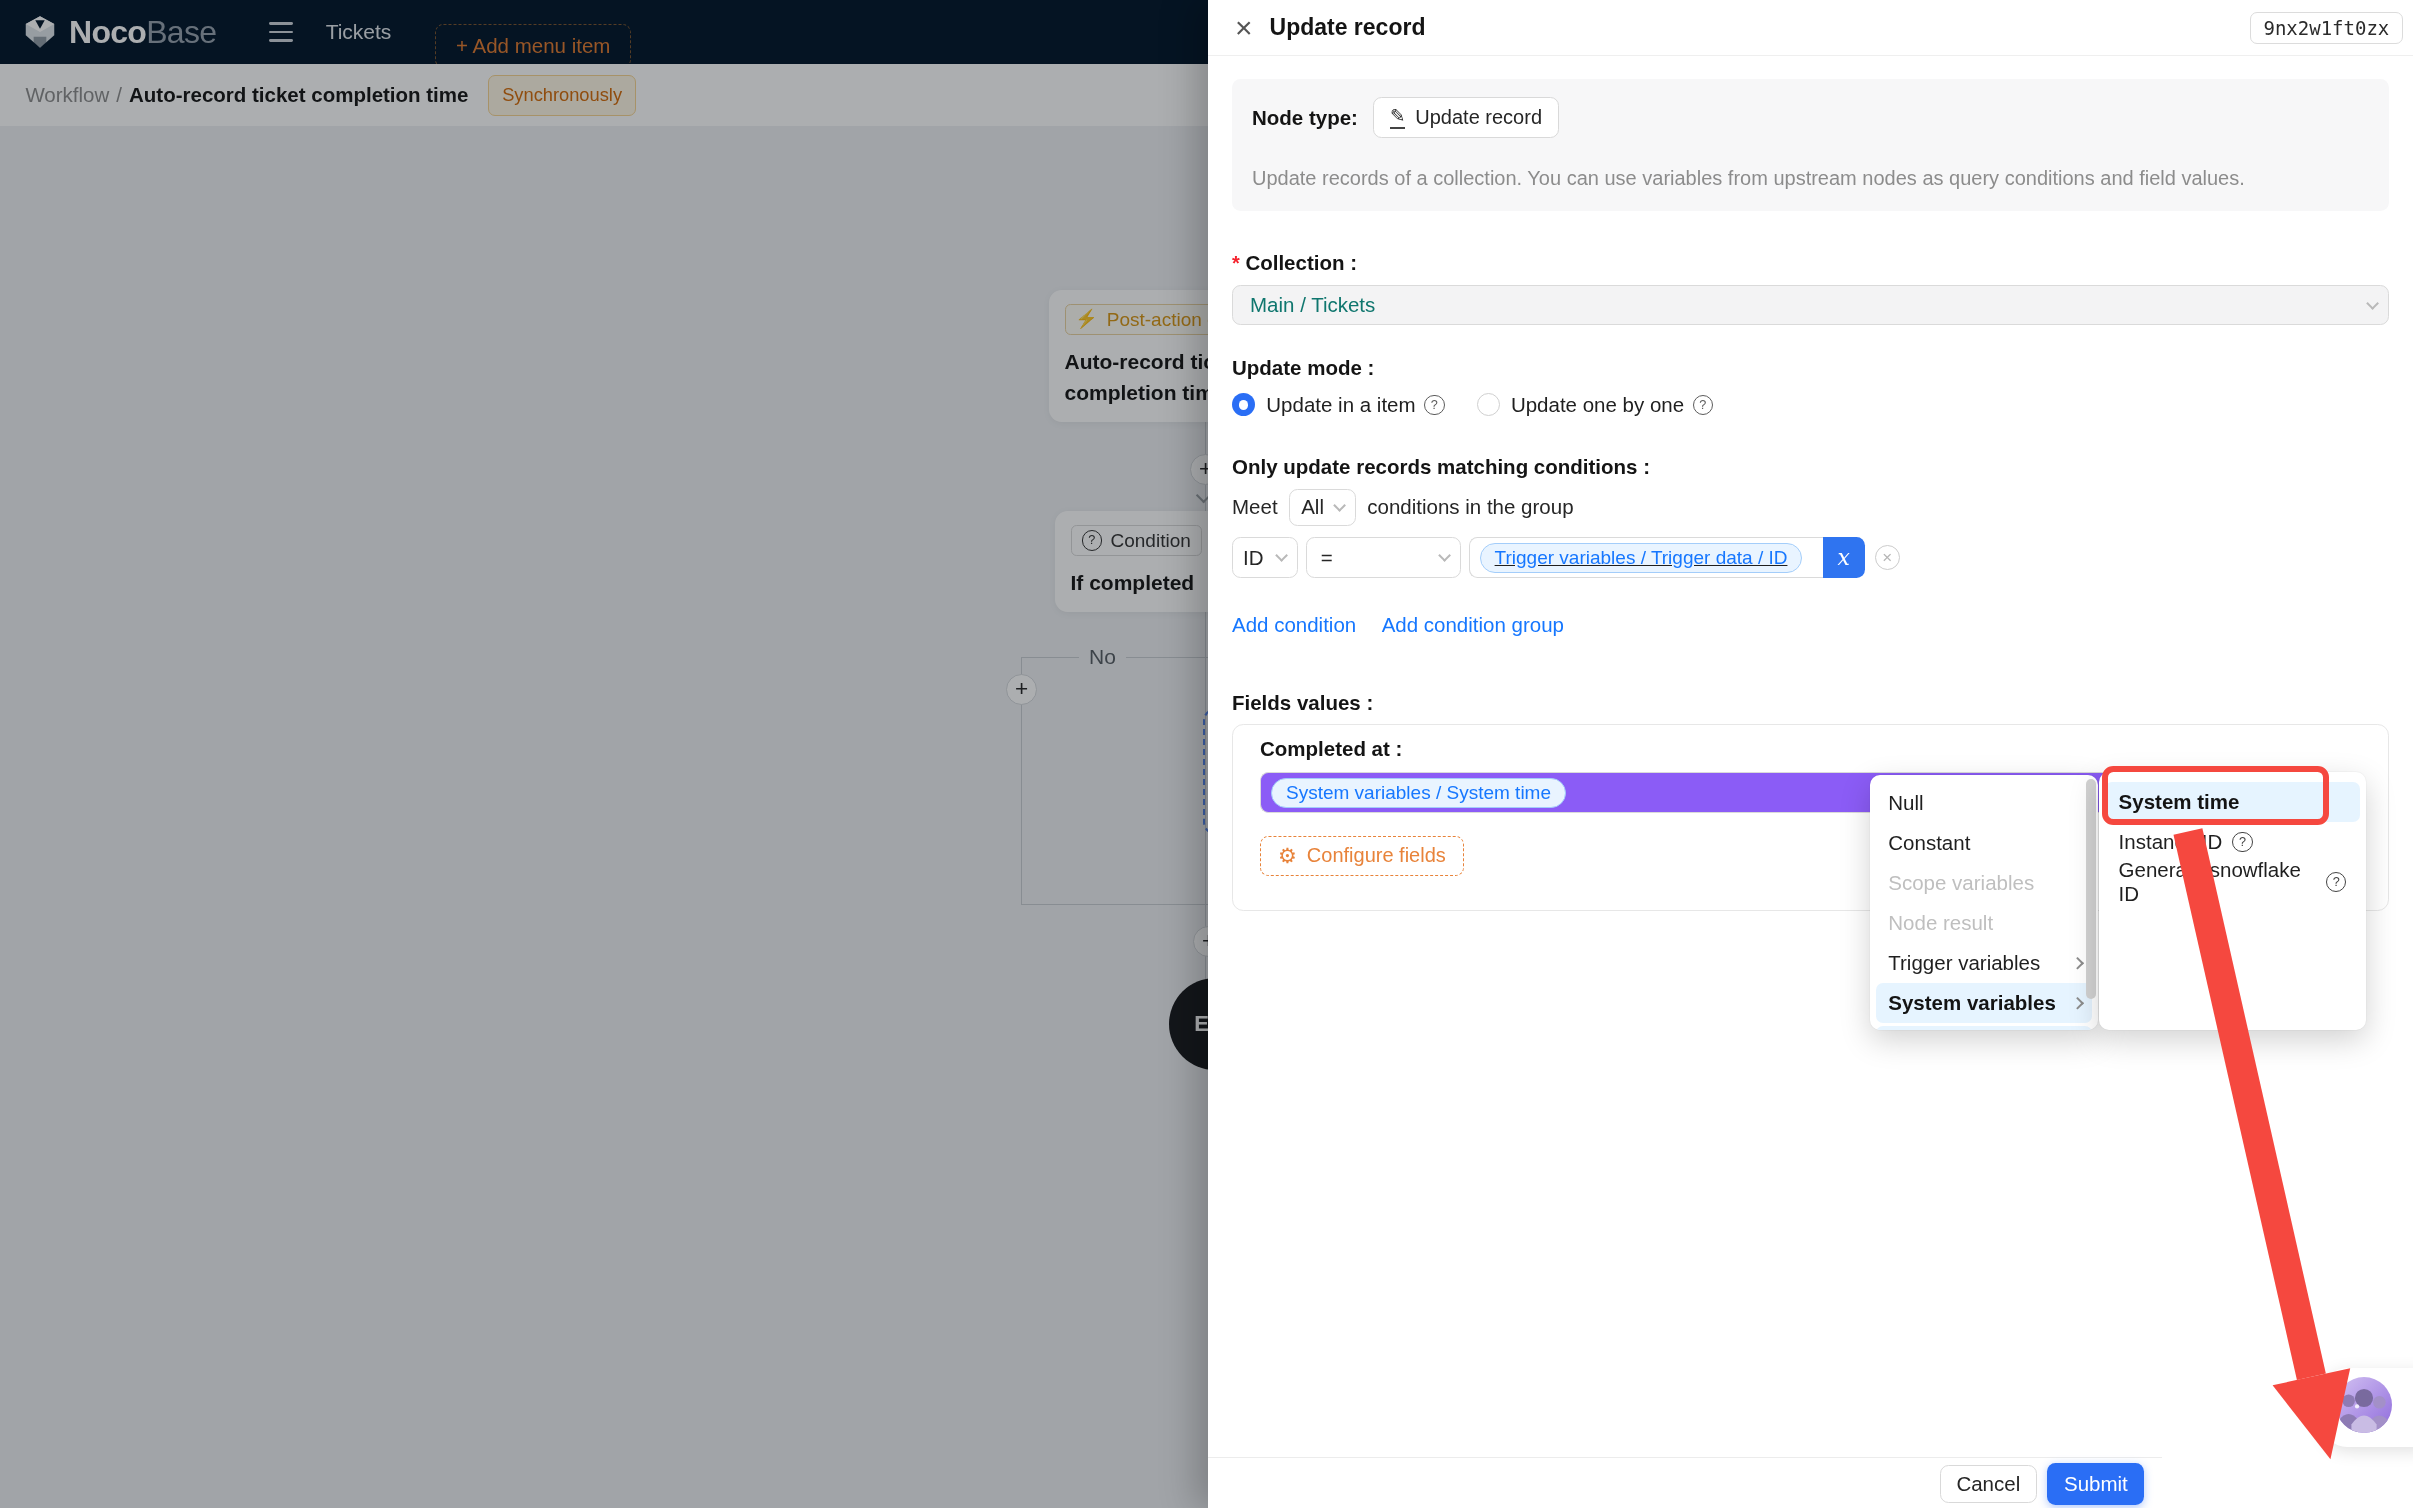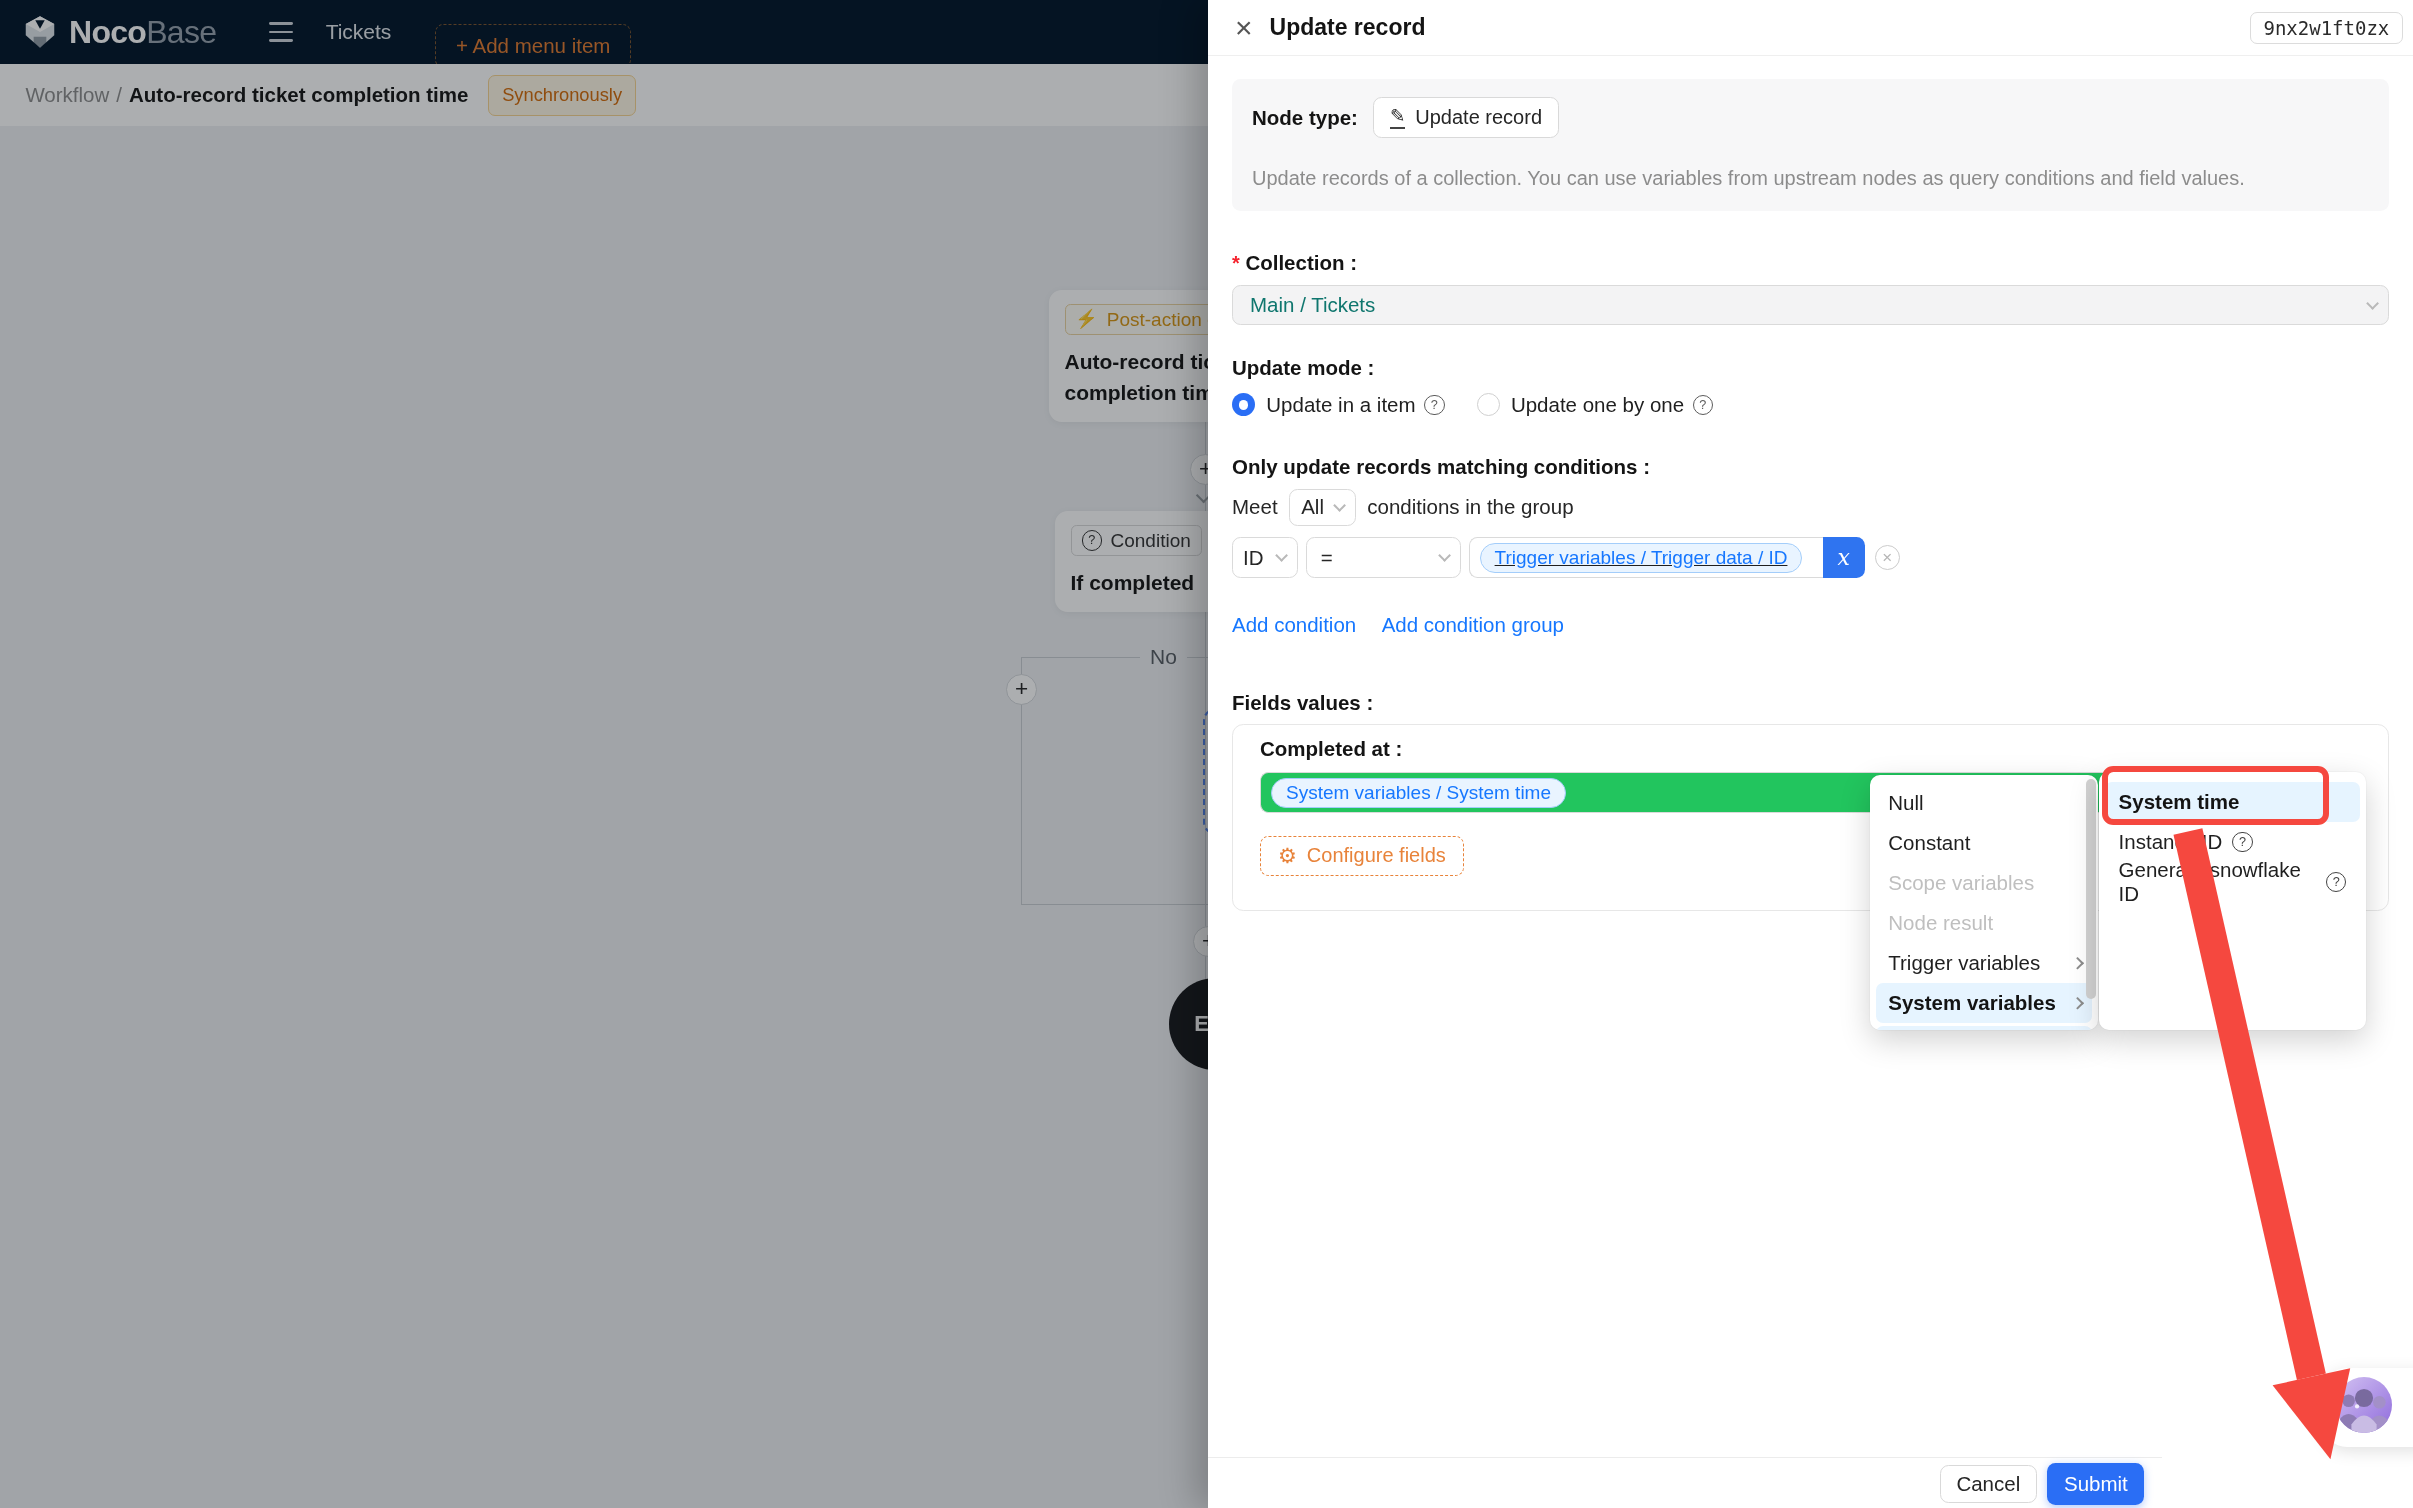--- a/index.html
+++ b/index.html
@@ -35,21 +35,21 @@
   .tag-condition { border:1.4px solid #d9d9d9; color:#333; background:#fff; }
   .node-title { margin-top:11.3px; font-size:21px; font-weight:bold; color:#141414; line-height:31px; }
   .trigger-node { left:1049px; top:164px; width:296px; }
   .trigger-node .node-title { width:233px; }
   .condition-node { left:1055px; top:385px; width:268px; }
   .bolt { font-size:18.3px; line-height:1; }
   .qmark-circle { display:inline-flex; align-items:center; justify-content:center; width:20.5px; height:20.5px; border:1.4px solid currentColor; border-radius:50%; font-size:12.7px; line-height:1; flex:0 0 auto; }
   .plus-btn { position:absolute; width:31px; height:31px; border-radius:50%; background:#ffffff; border:1.4px solid #d5d8dc; color:#262626; font-size:22.6px; display:flex; align-items:center; justify-content:center; line-height:1; cursor:pointer; }
   .chev-down-canvas { position:absolute; width:11.3px; height:11.3px; border:solid #9aa0a6; border-width:0 2.1px 2.1px 0; transform:rotate(45deg); }
   .branch-rect { position:absolute; left:1021px; top:531px; width:296px; height:248px; border:1.4px solid #c9cdd2; border-right:none; }
-  .branch-no { position:absolute; left:1140px; top:516px; padding:0 10px; background:#eef0f3; color:#565c63; font-size:21px; height:30px; line-height:30px; }
+  .branch-no { position:absolute; left:1079px; top:516px; padding:0 10px; background:#eef0f3; color:#565c63; font-size:21px; height:30px; line-height:30px; }
   .selected-sliver { position:absolute; left:1203px; top:583px; width:113px; height:125px; border:2.8px dashed #5586ee; border-radius:11.3px; }
   .end-node { position:absolute; left:1169px; top:852px; width:92px; height:92px; border-radius:50%; background:#16171a; color:#fff; font-size:22px; font-weight:600; display:flex; align-items:center; justify-content:center; }
 
   
   .dim-overlay { position:absolute; inset:0; background:rgba(15,19,26,0.345); z-index:10; }
 
   
   .drawer { position:absolute; left:1208px; top:0; width:1205px; height:1509px; background:#ffffff; box-shadow:-12.7px 0 34px rgba(0,0,0,0.22); z-index:20; }
   .drawer-header { position:relative; height:56px; border-bottom:1.4px solid #efefef; display:flex; align-items:center; }
   .drawer-close { margin-left:27px; font-size:30px; color:#555; line-height:1; cursor:pointer; }
@@ -89,21 +89,21 @@
   .var-input { margin-left:7.8px; height:41px; width:354px; border:1.4px solid #dadada; border-right:none; border-radius:8.5px 0 0 8.5px; background:#fff; display:flex; align-items:center; padding:0 10px; overflow:hidden;text-decoration:underline; }
   .var-pill { display:inline-flex; align-items:center; height:30px; padding:0 14px; background:#e9f4ff; border:1.4px solid #a3cdfa; border-radius:15.5px; color:#1677ff; font-size:19px; white-space:nowrap; }
   .xvar-btn { height:41px; width:42px; background:#2f74f0; border-radius:0 8.5px 8.5px 0; color:#fff; display:flex; align-items:center; justify-content:center; font-family:"DejaVu Serif", serif; font-style:italic; font-size:22px; cursor:pointer; }
   .remove-circle { margin-left:10px; width:25.4px; height:25.4px; border:1.4px solid #cccccc; border-radius:50%; color:#b5b5b5; font-size:17px; display:flex; align-items:center; justify-content:center; cursor:pointer; }
   .links-row { margin-top:35px; display:flex; gap:25.4px; font-size:20.5px; color:#1677ff; }
   .links-row a { color:#1677ff; text-decoration:none; cursor:pointer; }
 
   .mt-fields { margin-top:54px; }
   .fields-card { margin-top:8.5px; border:1.4px solid #e7e7e7; border-radius:11.3px; padding:12px 27px 34px; }
   .fields-input-row { margin-top:11.3px; display:flex; align-items:center; }
-  .fields-var-input { flex:1; margin-left:0; border-radius:8.5px 0 0 8.5px; border:1.4px solid #dadada; border-right:none; height:41px; background:#22c55e; display:flex; align-items:center; padding:0 10px; }
+  .fields-var-input { flex:1; margin-left:0; border-radius:8.5px 0 0 8.5px; border:1.4px solid #dadada; border-right:none; height:41px; background:#8b5cf6; display:flex; align-items:center; padding:0 10px; }
   .configure-btn { margin-top:22.6px; display:inline-flex; align-items:center; gap:10px; height:40px; padding:0 17px; border:1.4px dashed #e8833a; border-radius:8.5px; color:#e8833a; font-size:20px; background:#fff; cursor:pointer; }
   .gear-ico { font-size:21px; line-height:1; }
 
   .drawer-footer { position:absolute; left:1208px; bottom:0; width:954px; height:52px; background:#fff; border-top:1.4px solid #ececec; display:flex; align-items:center; justify-content:flex-end; gap:10.6px; padding-right:17.6px; z-index:22; }
   .btn-cancel { width:97px; height:38px; border:1.4px solid #d9d9d9; border-radius:8.5px; background:#fff; color:#262626; font-size:20.5px; display:flex; align-items:center; justify-content:center; cursor:pointer; }
   .btn-submit { width:97px; height:42px; border:none; border-radius:8.5px; background:#2a6ef5; color:#fff; font-size:20.5px; display:flex; align-items:center; justify-content:center; box-shadow:0 2.8px 8.5px rgba(42,110,245,0.35); cursor:pointer; }
 
   
   .menu-panel { position:absolute; background:#fff; border-radius:10px; box-shadow:0 10px 31px rgba(0,0,0,0.18), 0 0 0 0.7px rgba(0,0,0,0.03); z-index:30; overflow:hidden; }
   .menu-left { left:1870px; top:775px; width:228px; height:255px; padding:7.8px 0 0; }

